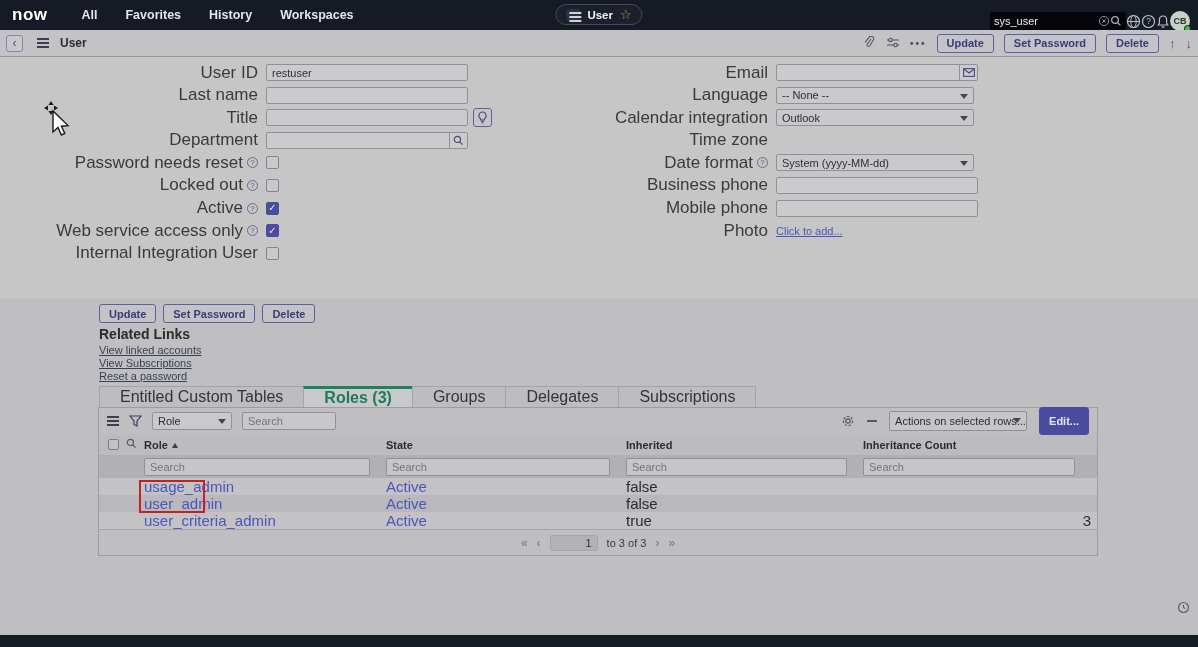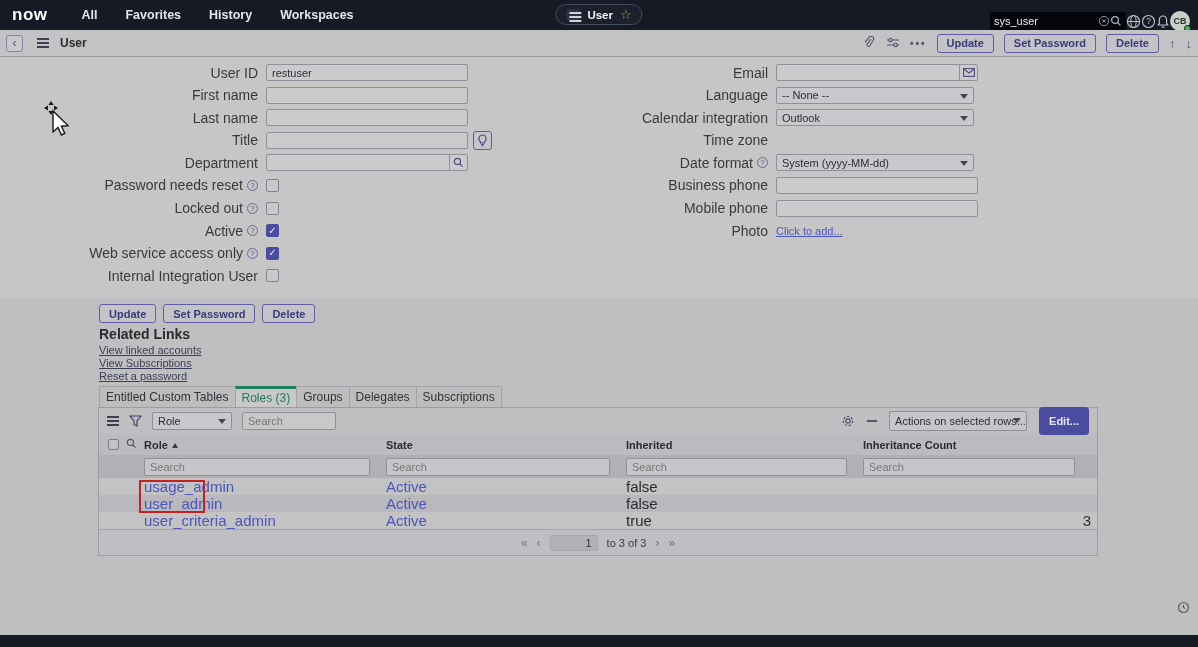--- a/index.html
+++ b/index.html
@@ -40,21 +40,21 @@
   .hamb::before { content:""; position:absolute; left:0; top:0; width:12px; height:2px; background:currentColor; box-shadow:0 4px 0 currentColor, 0 8px 0 currentColor; }
   .hamb.light { color:#cfd3da; }
   .hamb.dark { color:#3e3e50; }
 
   
   .form-area { position:absolute; top:57px; left:0; width:100%; height:241px; background:#c6c6c6; }
   .fcol { position:absolute; top:7px; }
   .fcol.left { left:90px; width:420px; }
   .fcol.right { left:600px; width:430px; }
   .frow { display:flex; align-items:center; height:17px; margin-bottom:5.6px; }
-  .flabel { width:176px; text-align:right; padding-right:8px; font-size:14px; color:#3a3a3e; display:flex; justify-content:flex-end; align-items:center; gap:4px; white-space:nowrap; }
+  .flabel { width:176px; text-align:right; padding-right:8px; font-size:17px; color:#3a3a3e; display:flex; justify-content:flex-end; align-items:center; gap:4px; white-space:nowrap; }
   .help-icn { width:11px; height:11px; border:1px solid #6a6a92; border-radius:50%; color:#5c5c86; font-size:8px; display:inline-flex; align-items:center; justify-content:center; flex:none; }
   .help-icn::after { content:"?"; }
   .finput, .fwrap { width:202px; height:17px; background:#cbcbcd; border:1px solid #90909a; border-radius:2px; font-size:11px; color:#2e2e32; }
   .finput { padding:0 5px; font-family:"Liberation Sans",sans-serif; outline:none; }
   .fwrap { display:flex; align-items:center; padding:0; }
   .fwrap input { flex:1; height:100%; border:none; background:transparent; outline:none; font-size:11px; padding:0 5px; font-family:"Liberation Sans",sans-serif; color:#2e2e32; }
   .fwrap .suffix { width:18px; height:100%; border-left:1px solid #90909a; display:flex; align-items:center; justify-content:center; color:#4a4a80; }
   .sel { width:198px; height:17px; background:#c9c9cd; border:1px solid #90909a; border-radius:2px; font-size:11px; color:#2e2e32; display:flex; align-items:center; padding:0 18px 0 5px; position:relative; white-space:nowrap; overflow:hidden; }
   .sel::after { content:""; position:absolute; right:5px; top:6px; border-left:4px solid transparent; border-right:4px solid transparent; border-top:5px solid #45454f; }
   .lookup-btn { width:19px; height:19px; margin-left:5px; border:1px solid #5f5f9f; border-radius:3px; background:#c6c6ca; color:#4a4a80; display:flex; align-items:center; justify-content:center; }
@@ -65,23 +65,23 @@
 
   
   .lower { position:absolute; top:298px; left:0; width:100%; height:337px; background:#bfbfc1; }
   .fbtn-row { position:absolute; left:99px; top:6px; display:flex; gap:7px; }
   .rl-title { position:absolute; left:99px; top:28px; font-size:14px; font-weight:bold; color:#2c2c30; }
   .rl-links { position:absolute; left:99px; top:46px; display:flex; flex-direction:column; gap:1px; }
   .rl-links a { font-size:11px; color:#3a3f53; text-decoration:underline; }
 
   
   .tabs { position:absolute; left:99px; top:88px; display:flex; }
-  .tab { height:21px; padding:0 6px; display:flex; align-items:center; font-size:12px; color:#333338; background:#bdbdbf; border:1px solid #a4a4a8; border-bottom:none; border-right:none; }
+  .tab { height:21px; padding:0 20px; display:flex; align-items:center; font-size:16px; color:#333338; background:#bdbdbf; border:1px solid #a4a4a8; border-bottom:none; border-right:none; }
   .tab:last-child { border-right:1px solid #a4a4a8; }
-  .tab.active { background:#c9c9cb; border-top:3px solid #1e8262; color:#1e7a5a; font-weight:normal; padding-top:0; }
+  .tab.active { background:#c9c9cb; border-top:3px solid #1e8262; color:#1e7a5a; font-weight:bold; padding-top:0; }
 
   
   .list { position:absolute; left:98px; top:109px; width:1000px; border:1px solid #9d9da1; background:#bfbfc1; }
   .lt-toolbar { height:26px; display:flex; align-items:center; gap:10px; padding:0 8px; }
   .lt-toolbar .sel.small { width:80px; height:18px; }
   .lt-search-input { width:94px; height:18px; background:#c8c8ca; border:1px solid #90909a; border-radius:2px; font-size:11px; padding:0 5px; outline:none; font-family:"Liberation Sans",sans-serif; color:#2e2e32; }
   .lt-right { margin-left:auto; display:flex; align-items:center; gap:12px; }
   .minus-ic { width:10px; height:2px; background:#55556b; }
   .sel.actions { width:138px; height:20px; background:#c6c6ca; }
   .btn.primary { background:#4a4c9f; border-color:#4a4c9f; color:#e4e4ee; height:28px; }
@@ -204,24 +204,20 @@
   </div>
 
   <div class="form-area">
 
     <div class="fcol left">
       <div class="frow">
         <span class="flabel">User ID</span>
         <input class="finput" value="restuser" style="">
       </div>
       <div class="frow">
-        <span class="flabel">First name</span>
-        <input class="finput" value="" style="">
-      </div>
-      <div class="frow">
         <span class="flabel">Last name</span>
         <input class="finput" value="" style="">
       </div>
       <div class="frow">
         <span class="flabel">Title</span>
         <input class="finput" value="" style="">
         <span class="lookup-btn">
           <svg width="11" height="13" viewBox="0 0 11 13">
               <path d="M5.5 1 a3.6 3.6 0 0 1 2 6.6 L7.5 9 H3.5 L3.5 7.6 A3.6 3.6 0 0 1 5.5 1 Z" fill="none" stroke="currentColor" stroke-width="1.1"></path>
               <path d="M4 10.5 H7 M4.6 12 H6.4" stroke="currentColor" stroke-width="1.1"></path>

